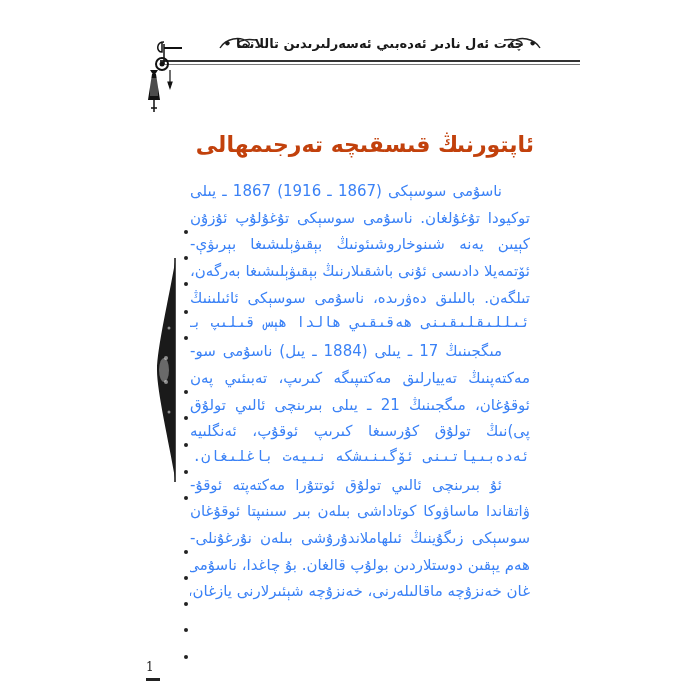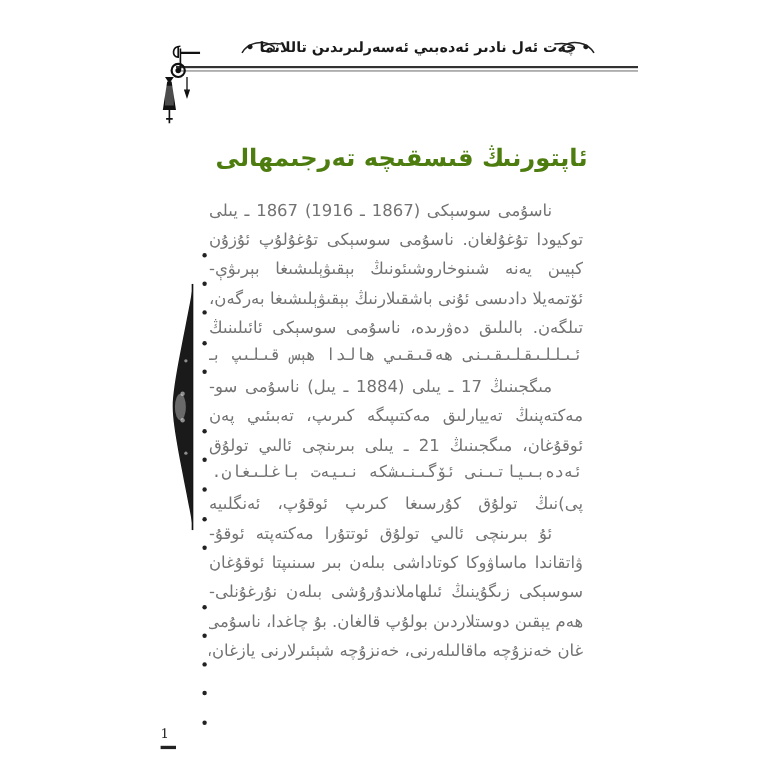--- a/index.html
+++ b/index.html
@@ -97,33 +97,33 @@
     
     .chapter-title {
       position: absolute;
       left: 190px;
       right: 160px;
       top: 132px;
       text-align: center;
       direction: rtl;
       font-size: 22px;
       font-weight: bold;
-      color: #4d7c0f;
+      color: #c2410c;
     }
     
     .body-text {
       position: absolute;
       left: 190px;
       top: 178px;
       width: 340px;
       direction: rtl;
       text-align: justify;
       font-size: 15px;
       line-height: 26.7px;
-      color: #737373;
+      color: #3b82f6;
     }
     .body-text .line {
       display: block;
       white-space: nowrap;
       height: 26.7px;
       overflow: hidden;
       text-align-last: justify;
     }
     .body-text .line.indent { padding-right: 28px; }
     .body-text .line.last { text-align-last: right; font-family: Liberation Mono, monospace; }
@@ -208,22 +208,22 @@
   <div class="body-text">
     <span class="line indent">ناسۇمى سوسېكى (1867 ـ 1916) 1867 ـ يىلى</span>
     <span class="line">توكيودا تۇغۇلغان. ناسۇمى سوسېكى تۇغۇلۇپ ئۇزۇن</span>
     <span class="line">كېيىن يەنە شىنوخاروشىئونىڭ بېقىۋېلىشىغا بېرىۋې-</span>
     <span class="line">ئۆتمەيلا دادىسى ئۇنى باشقىلارنىڭ بېقىۋېلىشىغا بەرگەن،</span>
     <span class="line">تىلگەن. بالىلىق دەۋرىدە، ناسۇمى سوسېكى ئائىلىنىڭ</span>
     <span class="line last">ئىللىقلىقىنى ھەقىقىي ھالدا ھېس قىلىپ باقمىغان.</span>
     <span class="line indent">مىگجىنىڭ 17 ـ يىلى (1884 ـ يىل) ناسۇمى سو-</span>
     <span class="line">مەكتەپنىڭ تەييارلىق مەكتىپىگە كىرىپ، تەبىئىي پەن</span>
     <span class="line">ئوقۇغان، مىگجىنىڭ 21 ـ يىلى بىرىنچى ئالىي تولۇق</span>
+    <span class="line">پى)نىڭ تولۇق كۇرسىغا كىرىپ ئوقۇپ، ئەنگلىيە</span>
     <span class="line last">ئەدەبىياتىنى ئۆگىنىشكە نىيەت باغلىغان.</span>
-    <span class="line">پى)نىڭ تولۇق كۇرسىغا كىرىپ ئوقۇپ، ئەنگلىيە</span>
     <span class="line indent">ئۇ بىرىنچى ئالىي تولۇق ئوتتۇرا مەكتەپتە ئوقۇ-</span>
     <span class="line">ۋاتقاندا ماساۋوكا كوتاداشى بىلەن بىر سىنىپتا ئوقۇغان</span>
     <span class="line">سوسېكى زىگۇينىڭ ئىلھاملاندۇرۇشى بىلەن نۇرغۇنلى-</span>
     <span class="line">ھەم يېقىن دوستلاردىن بولۇپ قالغان. بۇ چاغدا، ناسۇمى</span>
     <span class="line">غان خەنزۇچە ماقالىلەرنى، خەنزۇچە شېئىرلارنى يازغان،</span>
   </div>
 
   <div class="page-number">1</div>
   <div class="page-foot-bar"></div>
 

